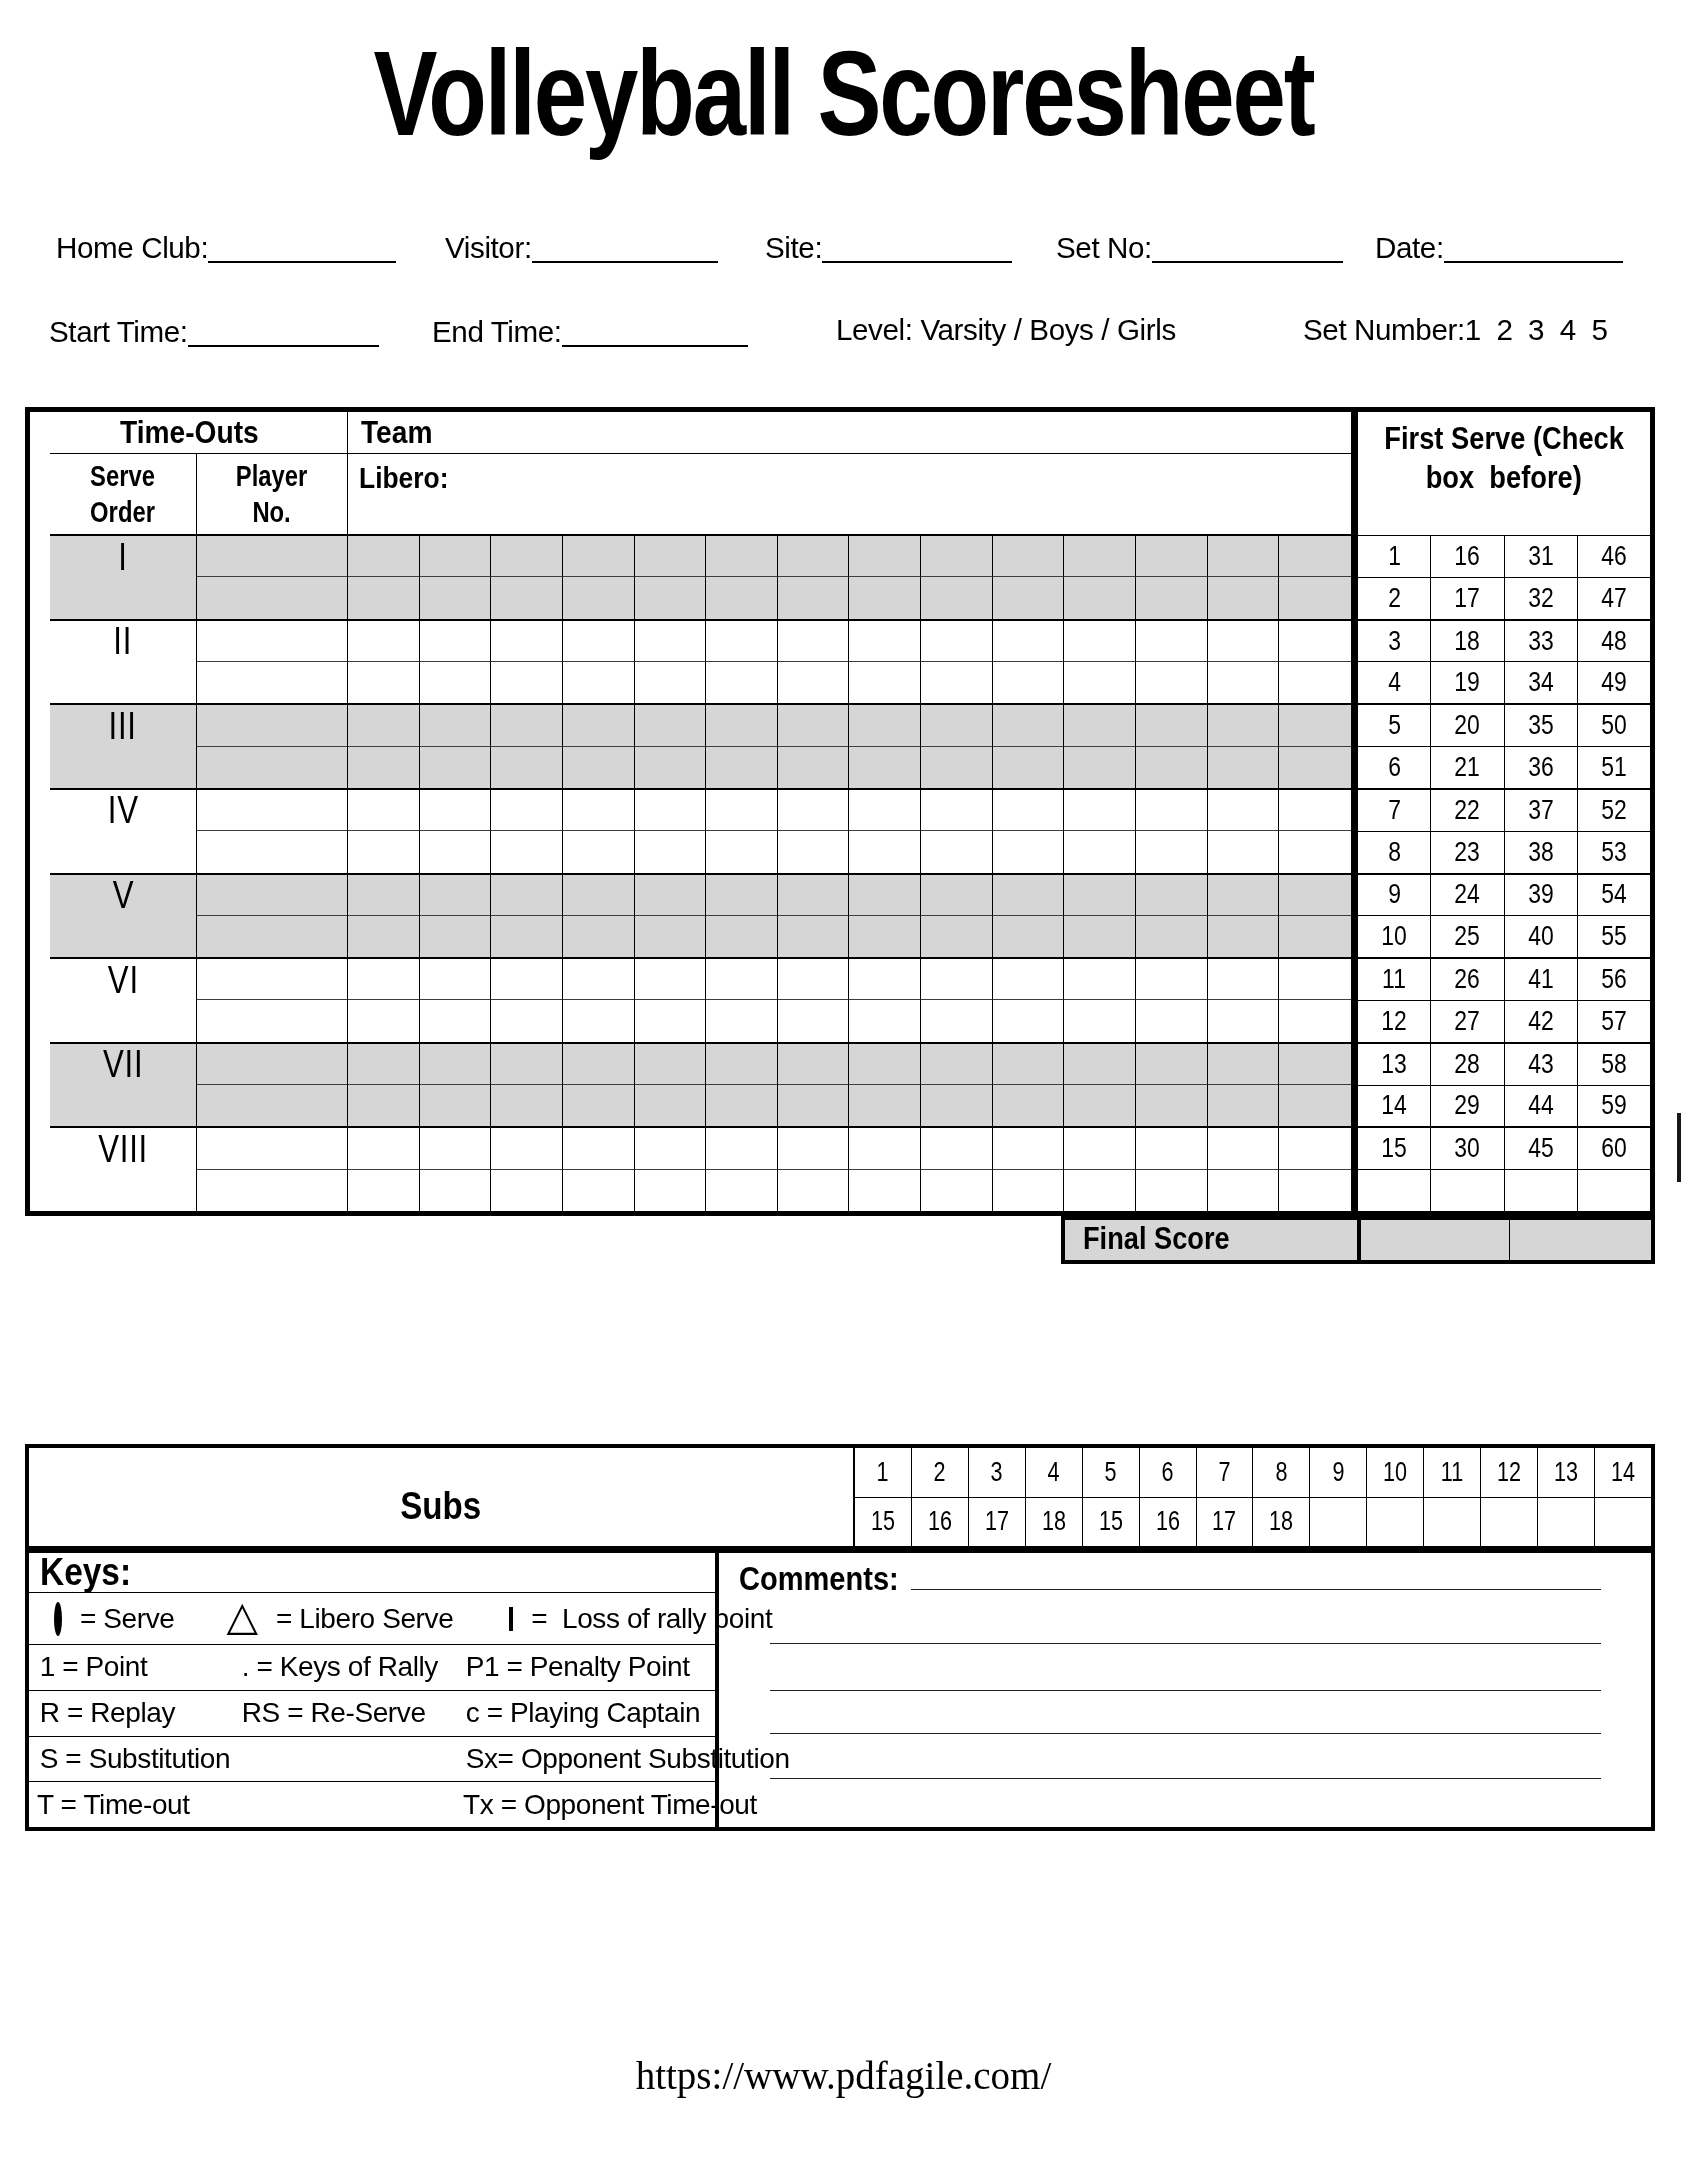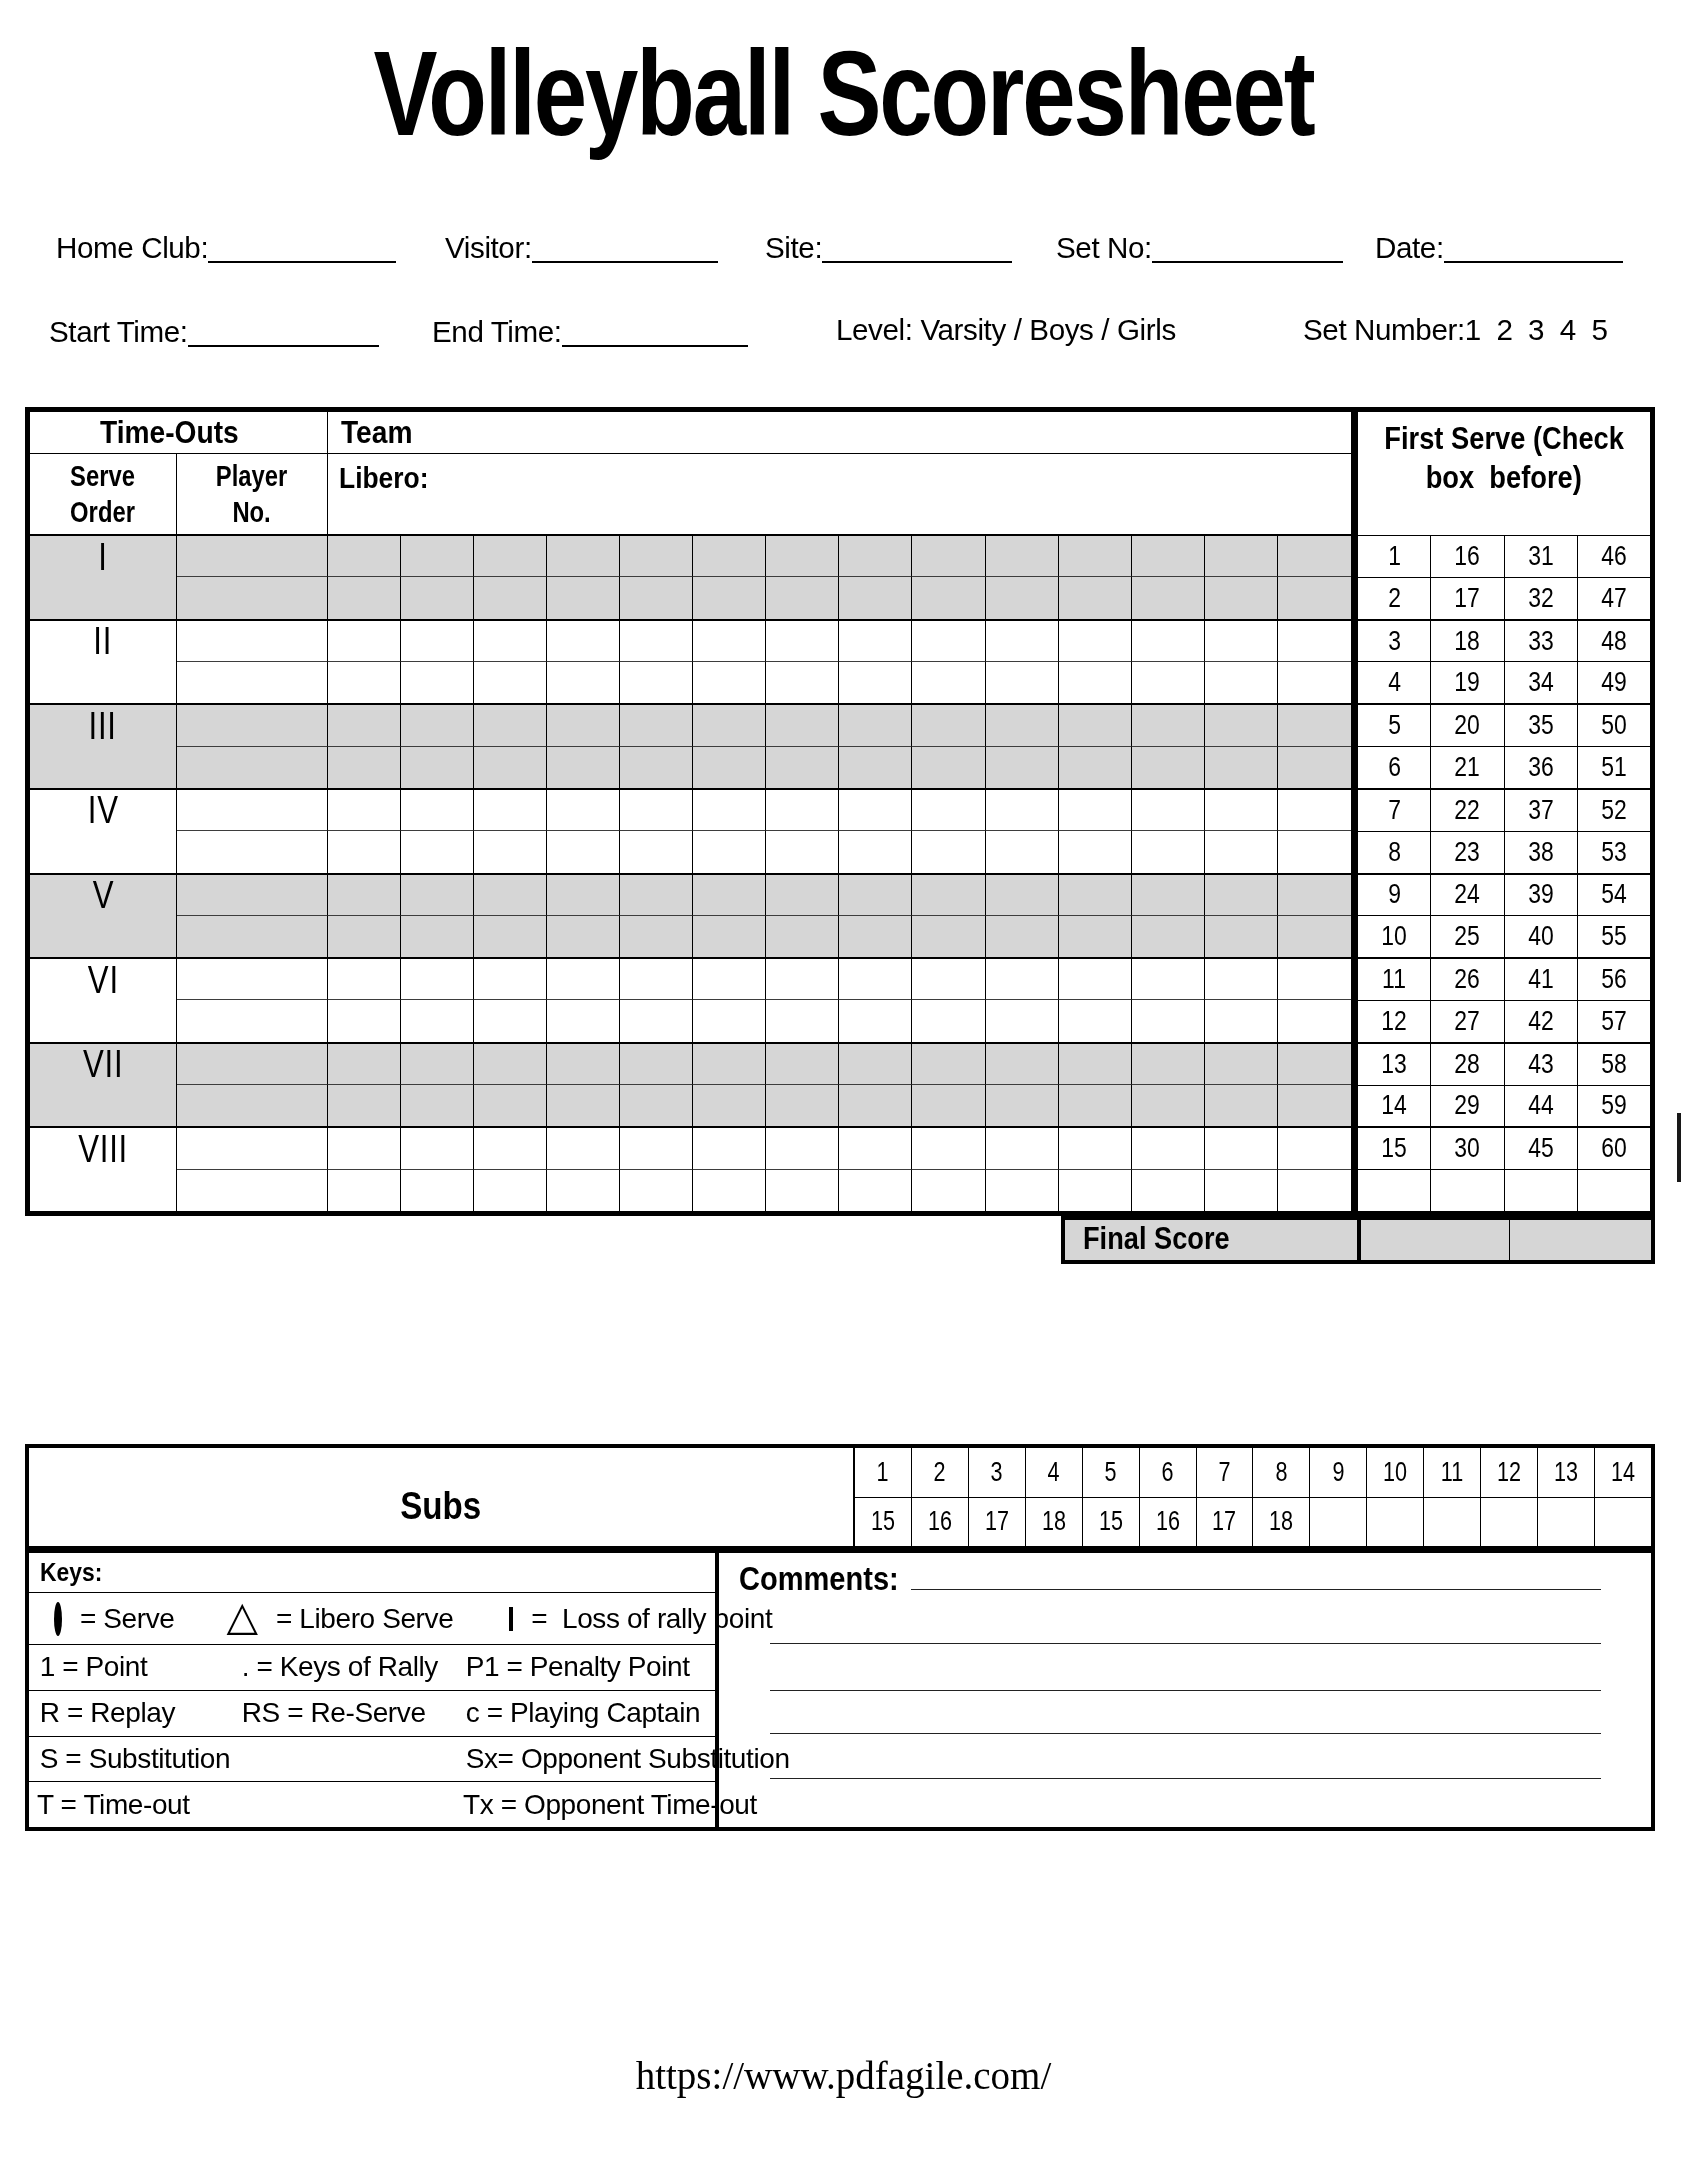--- a/index.html
+++ b/index.html
@@ -15,21 +15,21 @@
          letter-spacing:-2.7px;line-height:127px;}
   .title span{display:inline-block;transform:scaleX(.8);transform-origin:center;}
 
   
   .ffield{position:absolute;font-size:29.6px;letter-spacing:-0.4px;white-space:pre;}
   .uline{display:inline-block;height:32px;border-bottom:2.7px solid #000;vertical-align:-5.4px;}
 
   
   .score-table{left:25px;top:407px;width:1630px;height:809px;border:5.4px solid #000;
                box-sizing:border-box;display:flex;}
-  .st-left{flex:1 1 auto;display:flex;flex-direction:column;min-width:0;}
+  .st-left{flex:1 1 auto;display:flex;flex-direction:column;min-width:0;margin-left:20px;}
   .lh1{height:42px;display:flex;border-bottom:1.8px solid #000;box-sizing:border-box;}
   .c-timeouts{width:298px;border-right:1.8px solid #000;display:flex;align-items:center;
               justify-content:center;font-size:32px;font-weight:700;box-sizing:border-box;}
   .c-team{flex:1;display:flex;align-items:center;padding-left:12.5px;font-size:32px;font-weight:700;}
   .lh2{height:82px;display:flex;border-bottom:2.7px solid #000;box-sizing:border-box;}
   .c-serve{width:147px;border-right:1.8px solid #000;box-sizing:border-box;}
   .c-player{width:151px;border-right:1.8px solid #000;box-sizing:border-box;}
   .hdr2cell{display:flex;align-items:center;justify-content:center;text-align:center;
             font-size:29px;font-weight:700;line-height:36px;}
   .c-libero{flex:1;padding:7.2px 0 0 10.7px;font-size:30px;font-weight:700;}
@@ -84,21 +84,21 @@
   .subsrow b:last-child{border-right:none;}
   .subsrow b span{transform:scaleX(.8);}
 
   
   .bottom-box{left:25px;top:1549px;width:1630px;height:282px;border:4.5px solid #000;
               box-sizing:border-box;display:flex;}
   .keys{width:690px;border-right:4.5px solid #000;box-sizing:border-box;display:flex;
         flex-direction:column;}
   .krow{border-bottom:1.8px solid #000;box-sizing:border-box;display:flex;align-items:center;}
   .krow:last-child{border-bottom:none;}
-  .krow-title{height:40px;padding-left:10.7px;font-size:26px;font-weight:700;}
+  .krow-title{height:40px;padding-left:10.7px;font-size:38px;font-weight:700;}
   .krow-sym{height:52px;}
   .krow-txt{display:grid;grid-template-columns:202px 224px 1fr;align-items:center;
             font-size:28px;padding-left:10.7px;}
   .krow-txt .cc{white-space:pre;letter-spacing:-0.4px;}
   .sym-circle{width:27px;height:34px;border:4.5px solid #000;border-radius:50%;
               box-sizing:border-box;margin-left:25px;}
   .sym-tri{font-family:"DejaVu Sans",sans-serif;font-size:41px;line-height:36px;
            margin-left:52px;margin-top:-5.4px;}
   .sym-square{width:19.7px;height:24px;border:2.7px solid #000;box-sizing:border-box;margin-left:56px;}
   .symtxt{font-size:28px;letter-spacing:-0.4px;margin-left:18px;white-space:pre;}

